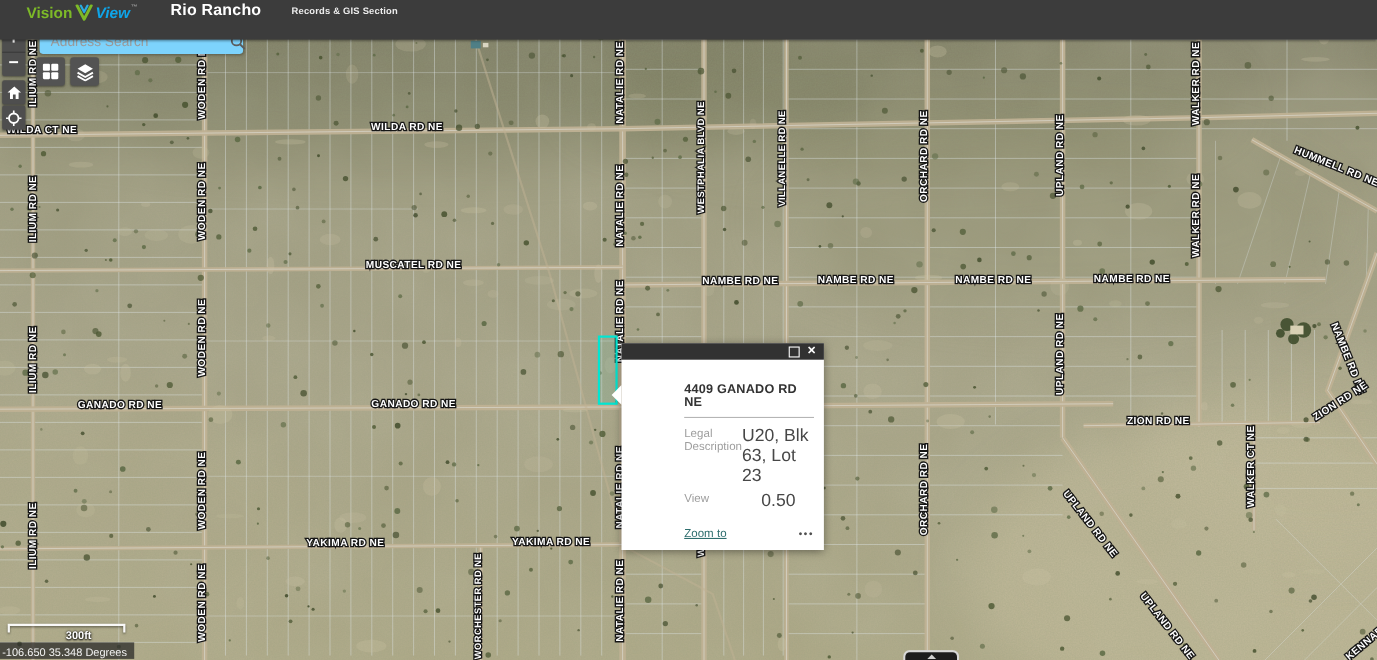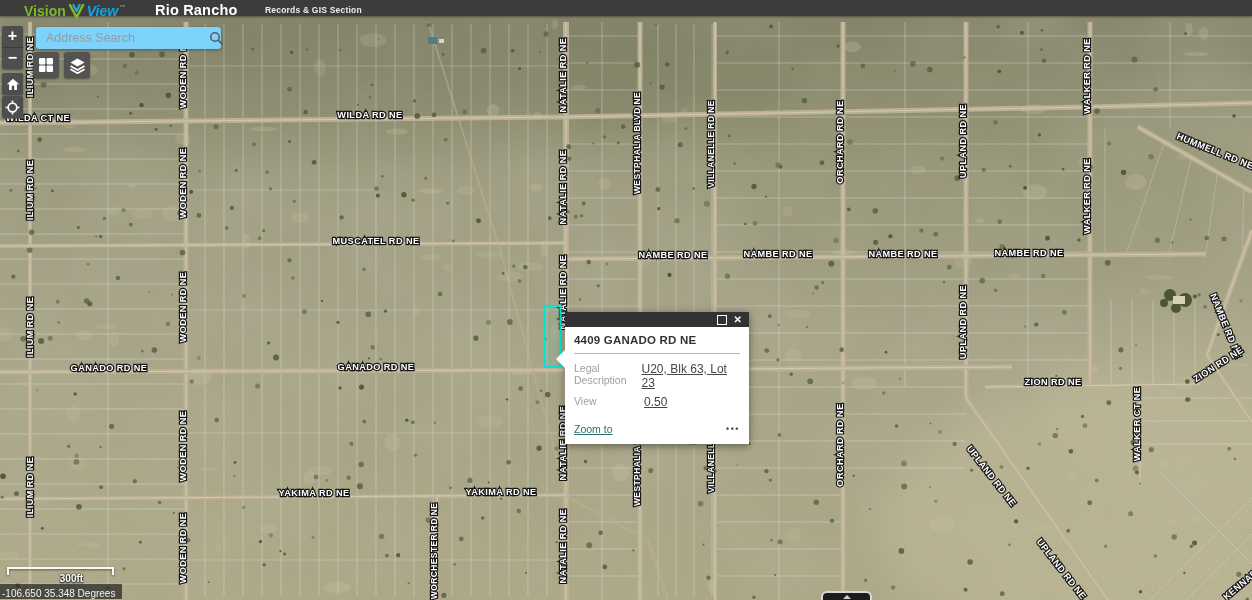--- a/index.html
+++ b/index.html
@@ -6,21 +6,21 @@
   #app{position:relative;width:1252px;height:600px;overflow:hidden;
        font-family:"Liberation Sans",sans-serif;-webkit-font-smoothing:antialiased;}
 
   
   #mapsvg{position:absolute;left:0;top:0;width:1252px;height:600px;display:block;}
   .street-label{font-family:"Liberation Sans",sans-serif;font-weight:700;
        fill:#ffffff;stroke:#161616;stroke-width:2.4px;paint-order:stroke;
        letter-spacing:.4px;text-anchor:middle;}
 
   
-  #header{position:absolute;left:0;top:0;width:1252px;height:16px;background:#3c3c3c;
+  #header{position:absolute;left:0;top:0;width:1252px;height:36px;background:#3c3c3c;
           box-shadow:0 1px 2px rgba(0,0,0,.4);z-index:30;}
   #logo{position:absolute;left:24px;top:1px;height:20px;display:flex;align-items:center;font-weight:700;font-size:14px;}
   #logo .p1{color:#7db928;}
   #logo .p2{color:#0ea5e9;font-style:italic;}
   #logo .tm{color:#9a9a9a;font-size:6px;margin-left:1px;align-self:flex-start;margin-top:3px;}
   #logo svg{margin:0 2px;}
   #app-title{position:absolute;left:155px;top:2px;color:#ffffff;font-size:14.5px;font-weight:700;letter-spacing:.2px;}
   #app-subtitle{position:absolute;left:265px;top:5px;color:#ededed;font-size:8.5px;font-weight:700;letter-spacing:.2px;}
 
   
@@ -45,26 +45,26 @@
   #layers-btn{left:64px;top:52px;}
 
   
   #popup{position:absolute;left:565px;top:312px;width:184px;z-index:20;
          box-shadow:0 2px 8px rgba(0,0,0,.45);background:#fff;}
   #popup-tail{position:absolute;left:-9px;top:38px;width:0;height:0;
          border-top:9px solid transparent;border-bottom:9px solid transparent;border-right:9px solid #ffffff;}
   #popup-header{height:15px;background:#323232;display:flex;align-items:center;justify-content:flex-end;gap:7px;padding-right:7px;}
   #popup-max{width:8px;height:8px;border:1.4px solid #fff;display:inline-block;cursor:pointer;}
   #popup-close{color:#fff;font-size:10px;font-weight:700;line-height:10px;cursor:pointer;}
-  #popup-body{padding:5px 9px 9px 9px;}
+  #popup-body{padding:19px 9px 9px 9px;margin-left:48px;}
   #popup-title{font-size:11.5px;font-weight:700;color:#333;letter-spacing:.2px;margin:2px 0 7px 0;}
   #popup-divider{height:1px;background:#b5b5b5;margin-bottom:8px;}
   .prow{display:flex;margin-bottom:5px;}
   .prow .plabel{width:70px;color:#9e9e9e;font-size:10.5px;}
-  .prow .pvalue{color:#474747;font-size:12px;text-decoration:underline;}
+  .prow .pvalue{color:#474747;font-size:16px;}
   #popup-footer{display:flex;align-items:center;justify-content:space-between;margin-top:14px;text-align:right;}
   #zoomto-link{color:#2e6e6e;font-size:10.5px;text-decoration:underline;cursor:pointer;}
   #popup-more{color:#4f4f4f;font-size:9px;letter-spacing:1.5px;font-weight:700;cursor:pointer;}
 
   
   #scalebar{position:absolute;left:7px;top:567px;width:103px;height:6px;z-index:15;
             border-top:2px solid rgba(255,255,255,.95);border-left:2px solid rgba(255,255,255,.95);
             border-right:2px solid rgba(255,255,255,.95);filter:drop-shadow(0 1px 1px rgba(0,0,0,.5));}
   #scalebar-label{position:absolute;left:20px;top:573px;width:103px;text-align:center;z-index:15;
             color:#fff;font-size:10px;font-weight:700;text-shadow:0 1px 2px #000,0 0 2px #000;}

